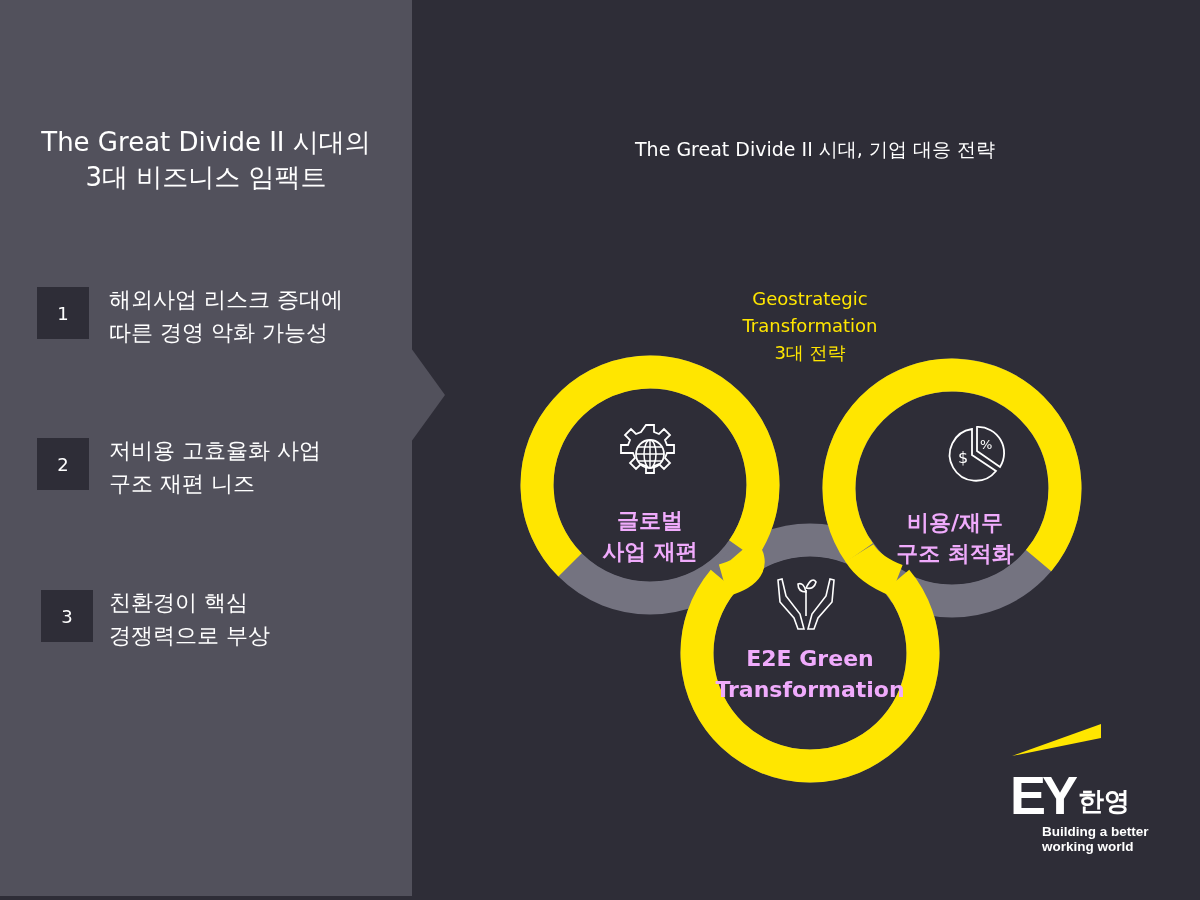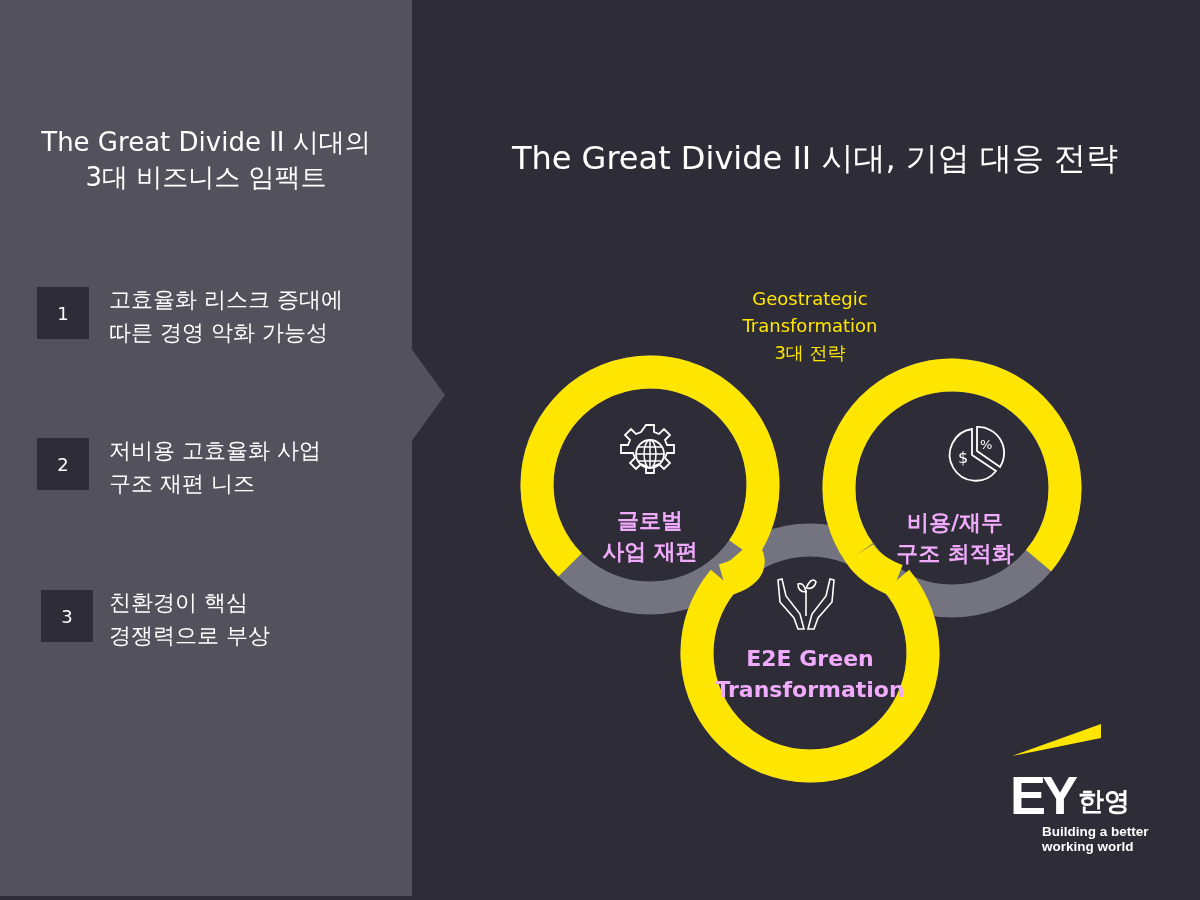--- a/index.html
+++ b/index.html
@@ -9,21 +9,21 @@
   .left-arrow { position:absolute; left:411px; top:348px; width:0; height:0;
                 border-top:47px solid transparent; border-bottom:47px solid transparent;
                 border-left:34px solid #52515c; }
   .left-title { position:absolute; left:0; top:125px; width:412px; text-align:center;
                 font-size:26px; line-height:35px; color:#fff; }
   .impact { position:absolute; left:37px; display:flex; align-items:flex-start; }
   .impact .num { width:52px; height:52px; background:#2e2d37; color:#fff; font-size:18px;
                  display:flex; align-items:center; justify-content:center; margin-top:4px; }
   .impact .txt { margin-left:20px; font-size:22px; line-height:33px; color:#fff; }
   .right-title { position:absolute; left:470px; top:137px; width:690px; text-align:center;
-                 font-size:32px; color:#fff; }
+                 font-size:19px; color:#fff; }
   .strategy-label { position:absolute; left:690px; top:285px; width:240px; text-align:center;
                     font-size:18px; line-height:27px; color:#ffe600; }
   svg.rings { position:absolute; left:0; top:0; }
   .ring-text { position:absolute; text-align:center; color:#f0abfc; font-size:22px; line-height:31px; font-weight:bold; }
   .ring-icon { position:absolute; }
   .ey-logo { position:absolute; left:1005px; top:722px; width:160px; height:140px; }
   .ey-letters { position:absolute; left:5px; top:46px; font-size:54px; font-weight:bold; letter-spacing:-4px;
                 font-family:"Liberation Sans", sans-serif; line-height:54px; color:#fff; }
   .ey-korean { position:absolute; left:73px; top:62px; font-size:26px; font-weight:bold; color:#fff;font-family:Liberation Serif, serif; }
   .ey-tagline { position:absolute; left:5px; top:102px; font-size:13.5px; line-height:15px; font-weight:bold;
@@ -36,21 +36,21 @@
 <div class="left-arrow"></div>
 
 <div class="left-title">
   <div>The Great Divide II 시대의</div>
   <div>3대 비즈니스 임팩트</div>
 </div>
 
 <div class="impact" style="top:283px;">
   <div class="num">1</div>
   <div class="txt">
-    <div>고효율화 리스크 증대에</div>
+    <div>해외사업 리스크 증대에</div>
     <div>따른 경영 악화 가능성</div>
   </div>
 </div>
 <div class="impact" style="top:434px;">
   <div class="num">2</div>
   <div class="txt">
     <div>저비용 고효율화 사업</div>
     <div>구조 재편 니즈</div>
   </div>
 </div>

